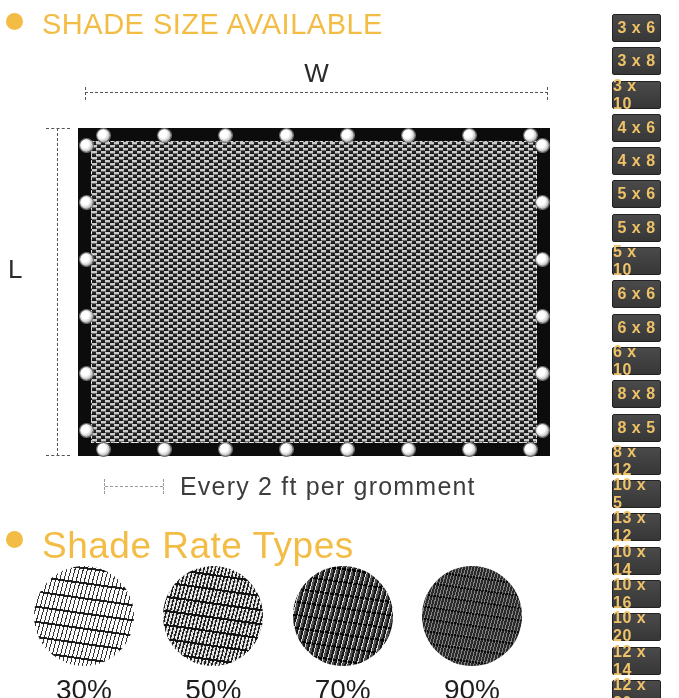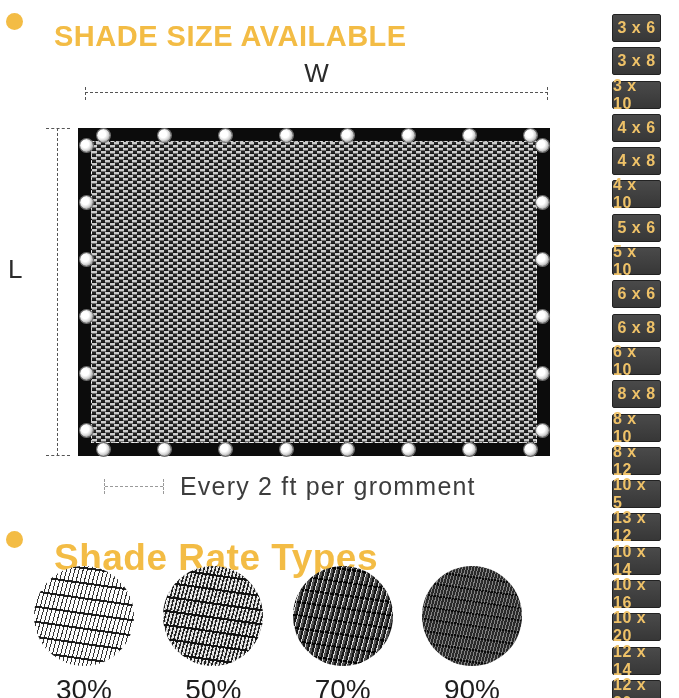--- a/index.html
+++ b/index.html
@@ -6,22 +6,22 @@
   .canvas{
     position:relative;width:679px;height:698px;background:#ffffff;
     overflow:hidden;font-family:"Liberation Sans", sans-serif;
     --accent:#F3BC45; --chip-bg:#3E3E3E; --chip-text:#EFC268;
   }
   
   .bullet{position:absolute;width:17px;height:17px;border-radius:50%;background:var(--accent);}
   .h1-bullet{left:6px;top:13px;}
   .h2-bullet{left:6px;top:531px;}
   .sec-title{
-    position:absolute;left:38px;margin:16px;color:var(--accent);
-    font-weight:bold;letter-spacing:.5px;white-space:nowrap;
+    position:absolute;left:38px;margin:4px;color:var(--accent);
+    font-weight:normal;letter-spacing:.5px;white-space:nowrap;
   }
   .h1-title{top:4px;font-size:29px;}
   .h2-title{top:521px;font-size:37px;}
   
   .wline{position:absolute;left:85px;top:92px;width:463px;border-top:1px dashed #555;}
   .wline .cap{position:absolute;top:-6px;height:13px;border-left:1px dashed #555;}
   .wline .cap.left{left:0;}
   .wline .cap.right{right:0;}
   .wlabel{position:absolute;left:85px;top:58px;width:463px;text-align:center;
     font-size:26px;color:#2b2b2b;}
@@ -184,42 +184,42 @@
       <div class="chip">
         <span>3 x 10</span>
       </div>
       <div class="chip">
         <span>4 x 6</span>
       </div>
       <div class="chip">
         <span>4 x 8</span>
       </div>
       <div class="chip">
-        <span>4 x 10</span>
-      </div>
-      <div class="chip">
         <span>5 x 6</span>
       </div>
       <div class="chip">
+        <span>5 x 8</span>
+      </div>
+      <div class="chip">
         <span>5 x 10</span>
       </div>
       <div class="chip">
         <span>6 x 6</span>
       </div>
       <div class="chip">
         <span>6 x 8</span>
       </div>
       <div class="chip">
         <span>6 x 10</span>
       </div>
       <div class="chip">
         <span>8 x 8</span>
       </div>
       <div class="chip">
-        <span>8 x 10</span>
+        <span>8 x 5</span>
       </div>
       <div class="chip">
         <span>8 x 12</span>
       </div>
       <div class="chip">
         <span>10 x 5</span>
       </div>
       <div class="chip">
         <span>13 x 12</span>
       </div>

